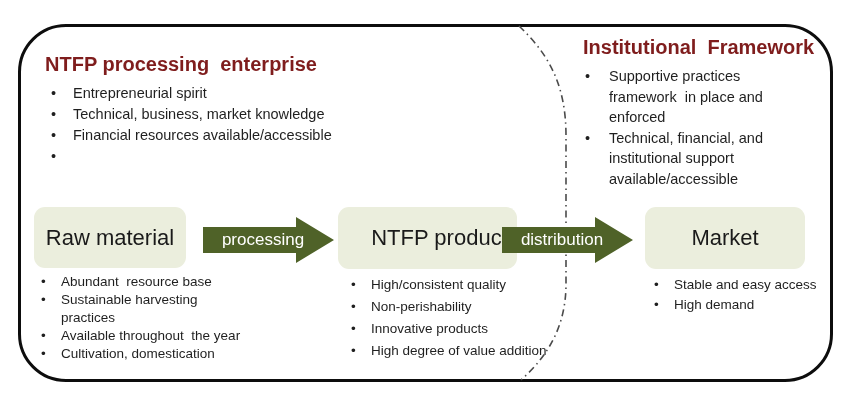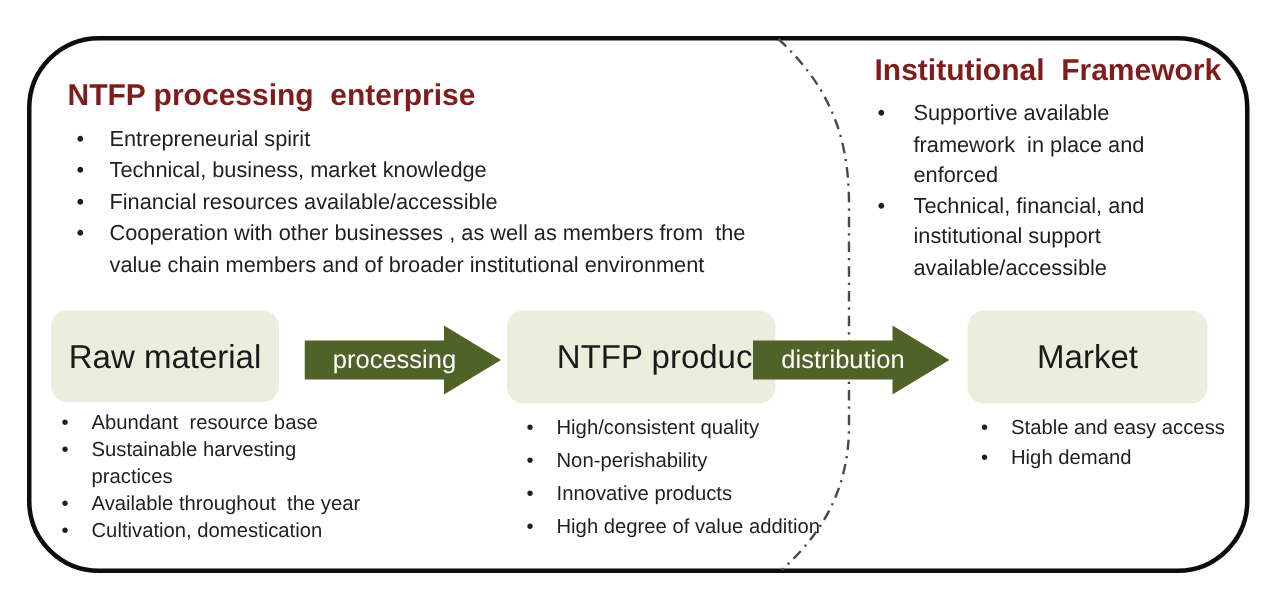--- a/index.html
+++ b/index.html
@@ -86,32 +86,30 @@
       <div class="li">
         <span class="dot">•</span>
         <span class="txt">Technical, business, market knowledge</span>
       </div>
       <div class="li">
         <span class="dot">•</span>
         <span class="txt">Financial resources available/accessible</span>
       </div>
       <div class="li">
         <span class="dot">•</span>
-        <span class="txt">Cooperation with other businesses , as well as members from  the
-value chain members and of broader institutional environment</span>
       </div>
     </div>
   </div>
 
   <div class="section institutional">
     <div class="sec-title">Institutional  Framework</div>
     <div class="blist">
       <div class="li">
         <span class="dot">•</span>
-        <span class="txt">Supportive available
+        <span class="txt">Supportive practices
 framework  in place and
 enforced</span>
       </div>
       <div class="li">
         <span class="dot">•</span>
         <span class="txt">Technical, financial, and
 institutional support
 available/accessible</span>
       </div>
     </div>

